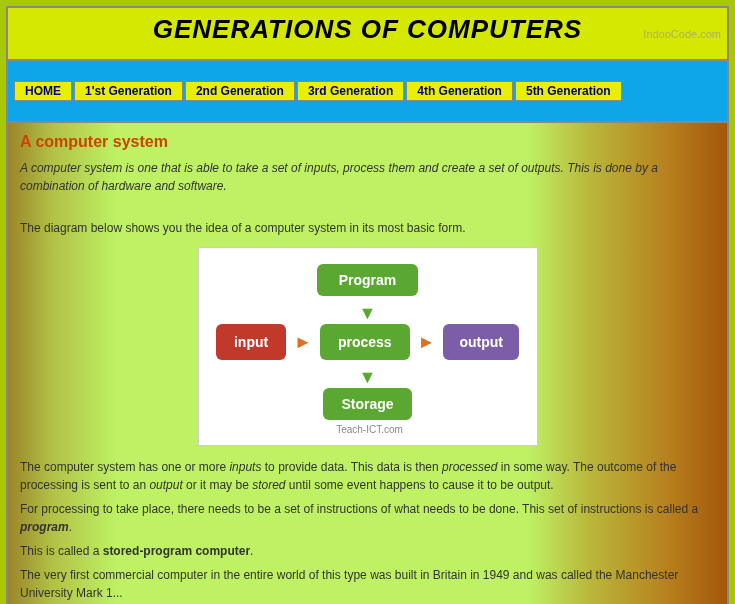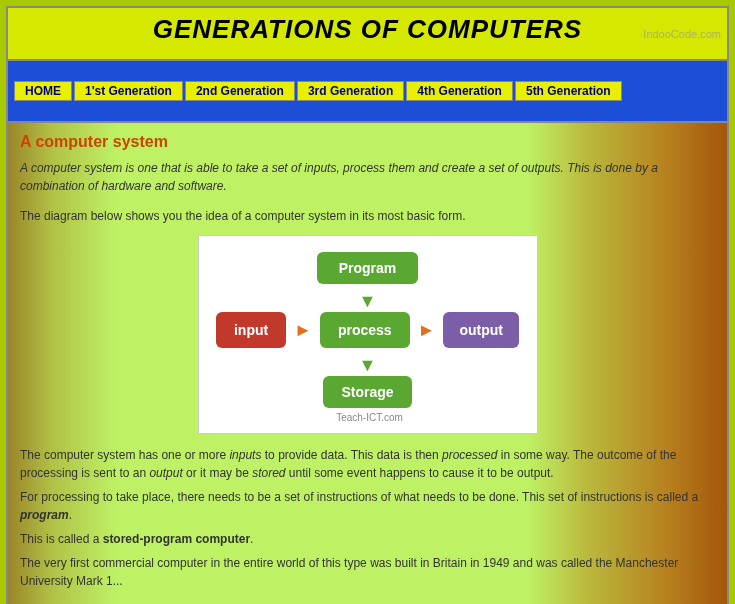--- a/index.html
+++ b/index.html
@@ -28,21 +28,21 @@
     }
     #watermark {
       position: absolute;
       top: 22px;
       right: 14px;
       font-size: 11px;
       color: #b0b060;
       font-family: Arial, sans-serif;
     }
     #nav-bar {
-      background-color: #1d4ed8;
+      background-color: #0ea5e9;
       border-bottom: 2px solid #888;
       padding: 20px 6px;
       display: flex;
       gap: 2px;
     }
     .nav-item {
       border: 1px solid #888;
       padding: 2px 10px;
       font-size: 12px;
       color: #000080;
@@ -81,21 +81,21 @@
     .section-title {
       font-size: 16px;
       font-weight: bold;
       color: #cc4400;
       margin-bottom: 8px;
     }
     .intro-text {
       font-style: italic;
       font-size: 12px;
       color: #333;
-      margin-bottom: 12px;
+      margin-bottom: 24px;
       line-height: 1.5;
     }
     .sub-text {
       font-size: 12px;
       color: #333;
       margin-bottom: 10px;
       line-height: 1.5;
     }
     #diagram-container {
       background-color: #fff;

